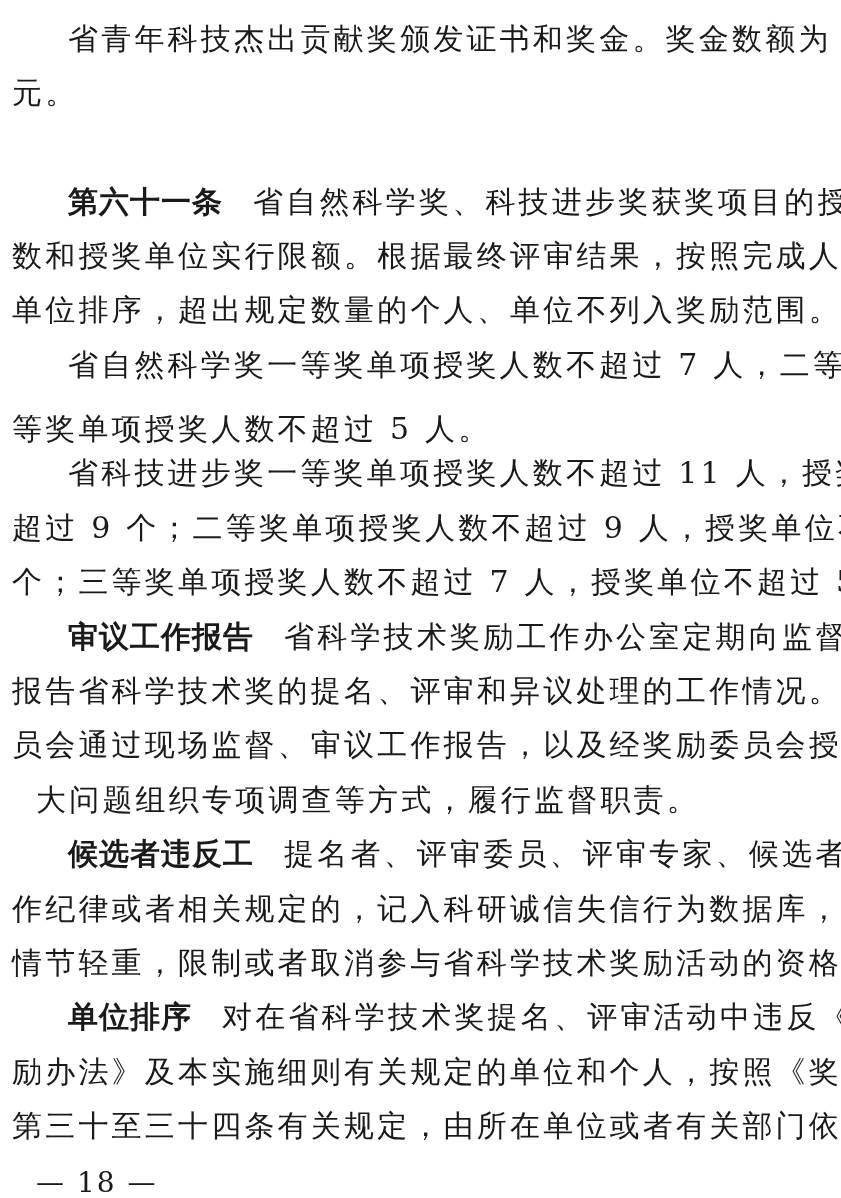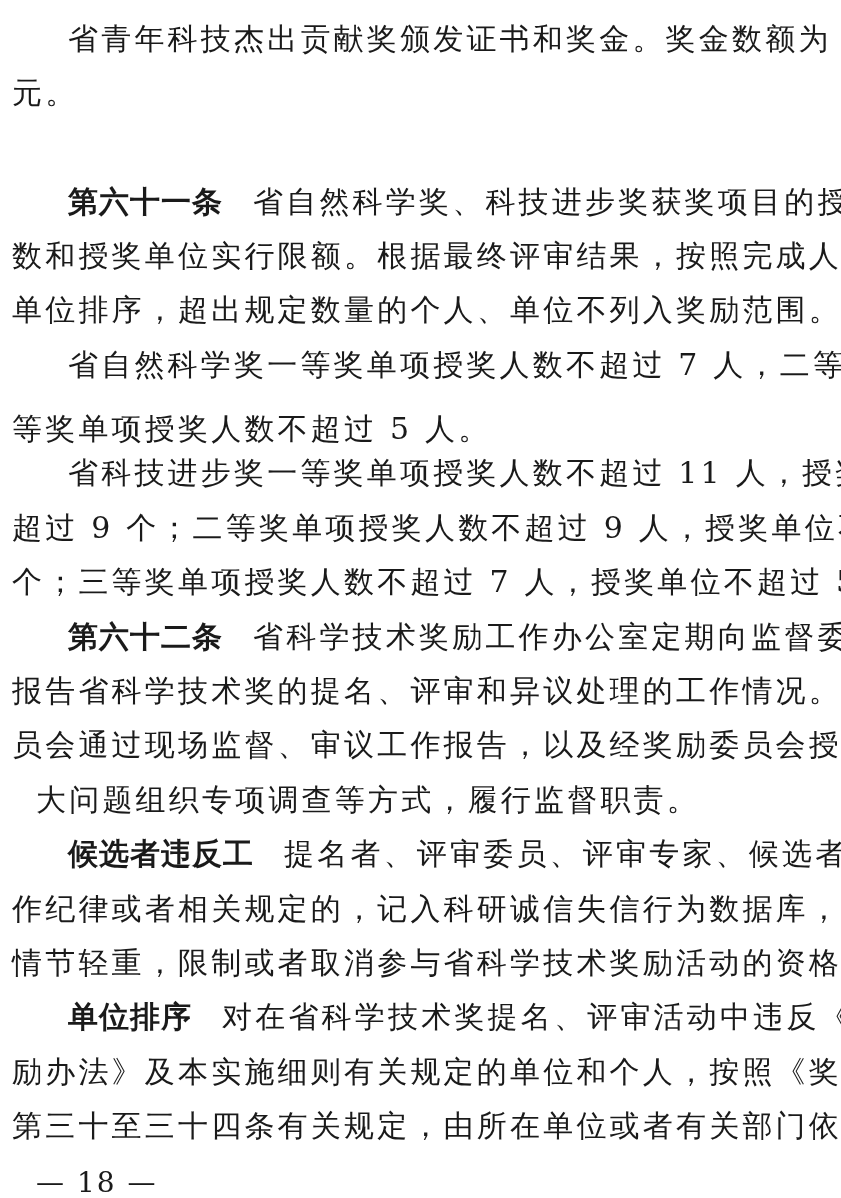--- a/index.html
+++ b/index.html
@@ -76,21 +76,21 @@
   <div class="line last" style="top:290px;">单位排序，超出规定数量的个人、单位不列入奖励范围。</div>
 
   <div class="line indent" style="top:345px;">省自然科学奖一等奖单项授奖人数不超过 7 人，二等奖、三</div>
   <div class="line last" style="top:401px;margin-top:8px;">等奖单项授奖人数不超过 5 人。</div>
 
   <div class="line indent" style="top:453px;">省科技进步奖一等奖单项授奖人数不超过 11 人，授奖单位不</div>
   <div class="line" style="top:508px;">超过 9 个；二等奖单项授奖人数不超过 9 人，授奖单位不超过 7</div>
   <div class="line last" style="top:562px;">个；三等奖单项授奖人数不超过 7 人，授奖单位不超过 5 个。</div>
 
   <div class="line indent" style="top:617px;">
-    <span class="bold">第六十二条</span><span class="gap"></span><span>省科学技术奖励工作办公室定期向监督委员会</span>
+    <span class="bold">审议工作报告</span><span class="gap"></span><span>省科学技术奖励工作办公室定期向监督委员会</span>
   </div>
   <div class="line" style="top:671px;">报告省科学技术奖的提名、评审和异议处理的工作情况。监督委</div>
   <div class="line" style="top:725px;">员会通过现场监督、审议工作报告，以及经奖励委员会授权对重</div>
   <div class="line last" style="top:780px;margin-left:24px;">大问题组织专项调查等方式，履行监督职责。</div>
 
   <div class="line indent" style="top:834px;">
     <span class="bold">候选者违反工</span><span class="gap"></span><span>提名者、评审委员、评审专家、候选者违反工</span>
   </div>
   <div class="line" style="top:889px;">作纪律或者相关规定的，记入科研诚信失信行为数据库，并根据</div>
   <div class="line last" style="top:943px;">情节轻重，限制或者取消参与省科学技术奖励活动的资格。</div>

